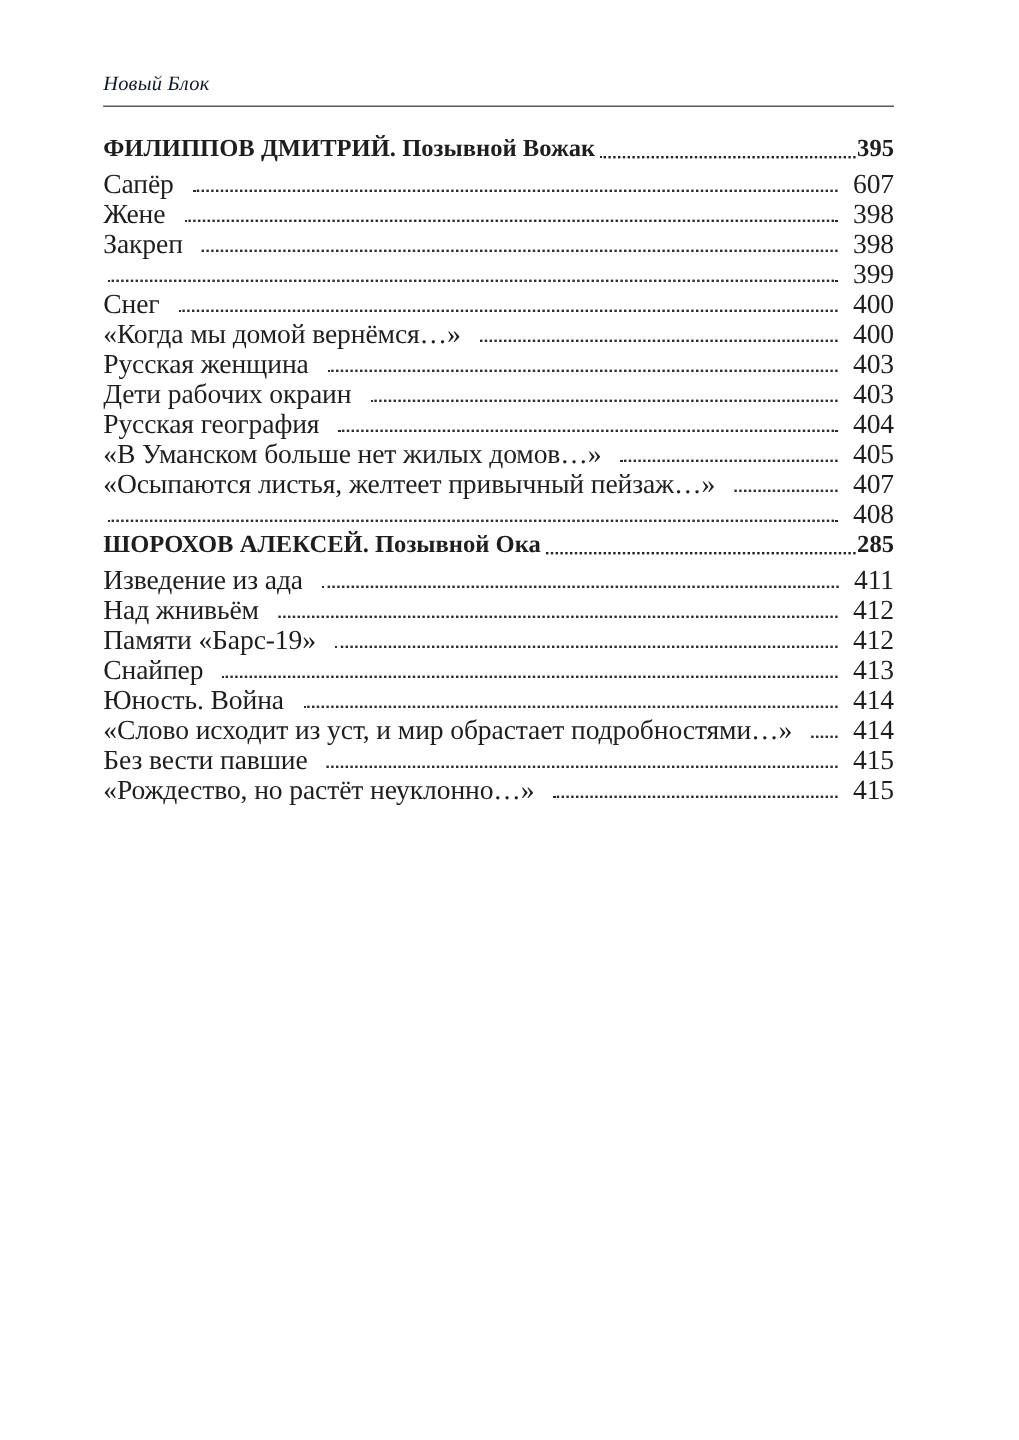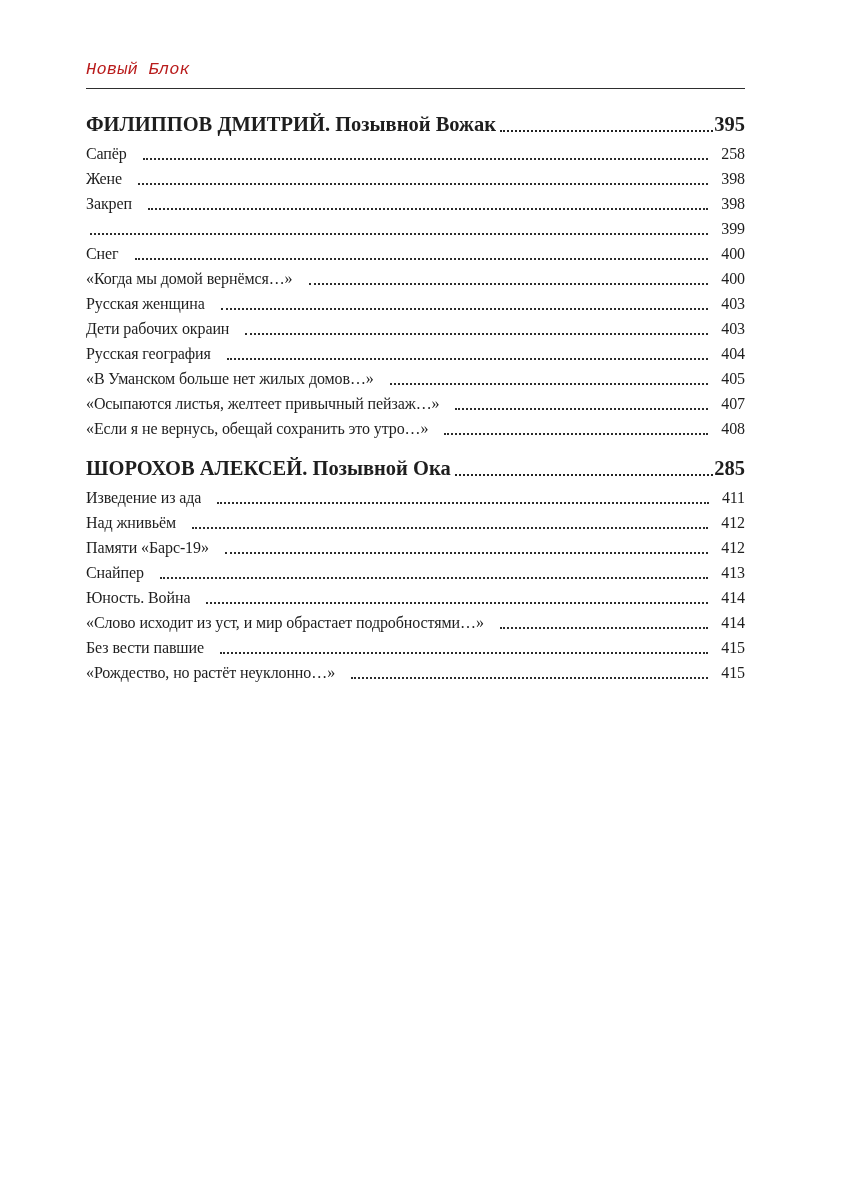--- a/index.html
+++ b/index.html
@@ -18,25 +18,25 @@
   }
   .page {
     box-sizing: border-box;
     width: 849px;
     height: 1200px;
     padding: 60px 104px 0 86px;
     background: #ffffff;
   }
   
   .running-head {
-    font-family: Liberation Mono, monospace;
+    font-family: Liberation Serif, serif;
     font-style: italic;
     font-size: 17px;
     line-height: 20px;
-    color: #b91c1c;
+    color: #0f172a;
     letter-spacing: 0.2px;
   }
   .header-rule {
     border: 0;
     border-top: 1.6px solid #2e2e2e;
     margin: 8px 0 0 0;
   }
   
   .toc {
     padding-top: 22px;
@@ -57,37 +57,36 @@
     min-width: 8px;
     align-self: flex-end;
     border-bottom: 2.1px dotted #2b2b2b;
     margin: 0 1px 6px 4px;
   }
   .toc-row .pagenum {
     flex: 0 0 auto;
     text-align: left;
   }
   .entry-row {
-    font-size: 16px;
+    font-size: 23px;
     letter-spacing: -0.1px;
     gap: 12px;
   }
   .heading-row {
     font-size: 20.5px;
     font-weight: 700;
     height: 27px;
     line-height: 27px;
     margin-bottom: 3px;
   }
   .heading-row .leader {
     border-bottom-color: #222222;
     margin-bottom: 6px;
   }
   .toc-section + .toc-section {
-    margin-top: 14px;
   }
 </style>
 </head>
 <body>
 
 <div class="page">
 
   <header>
     <div class="running-head">Новый Блок</div>
     <hr class="header-rule">
@@ -97,21 +96,21 @@
     <section class="toc-section">
       <div class="toc-row heading-row">
         <span class="title">ФИЛИППОВ ДМИТРИЙ. Позывной Вожак</span>
         <span class="leader"></span>
         <span class="pagenum">395</span>
       </div>
       <div class="entries">
     <div class="toc-row entry-row">
       <span class="title">Сапёр</span>
       <span class="leader"></span>
-      <span class="pagenum">258</span>
+      <span class="pagenum">607</span>
     </div>
 
     <div class="toc-row entry-row">
       <span class="title">Жене</span>
       <span class="leader"></span>
       <span class="pagenum">398</span>
     </div>
 
     <div class="toc-row entry-row">
       <span class="title">Закреп</span>
@@ -161,21 +160,20 @@
       <span class="pagenum">405</span>
     </div>
 
     <div class="toc-row entry-row">
       <span class="title">«Осыпаются листья, желтеет привычный пейзаж…»</span>
       <span class="leader"></span>
       <span class="pagenum">407</span>
     </div>
 
     <div class="toc-row entry-row">
-      <span class="title">«Если я не вернусь, обещай сохранить это утро…»</span>
       <span class="leader"></span>
       <span class="pagenum">408</span>
     </div>
   </div>
     </section>
 
     <section class="toc-section">
       <div class="toc-row heading-row">
         <span class="title">ШОРОХОВ АЛЕКСЕЙ. Позывной Ока</span>
         <span class="leader"></span>

